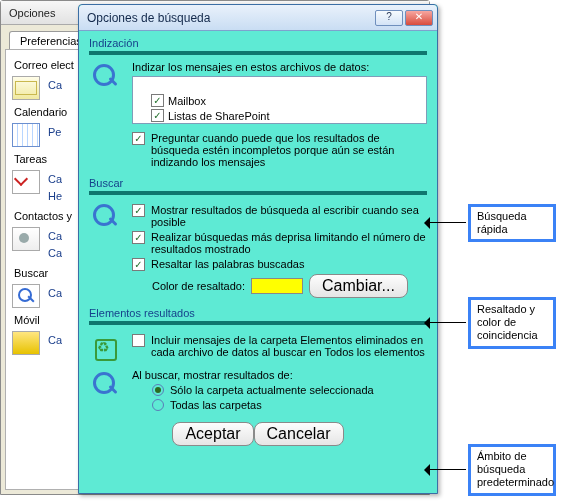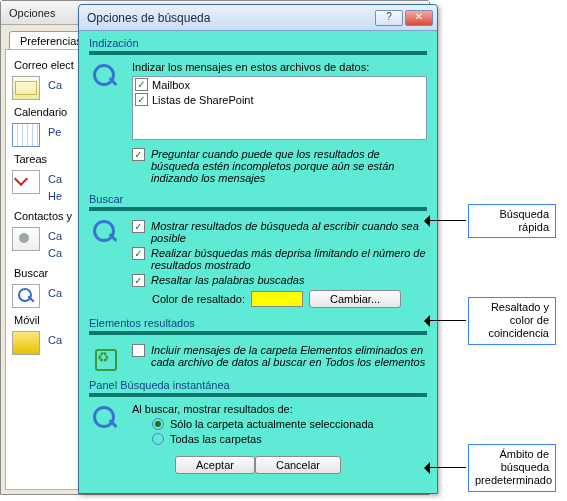--- a/index.html
+++ b/index.html
@@ -133,53 +133,53 @@
     position: relative;
   }
   .mag::before{content:"";position:absolute;left:4px;top:3px;width:16px;height:16px;border:3px solid #3a74d0;border-radius:50%;}
   .mag::after{content:"";position:absolute;left:19px;top:19px;width:10px;height:3px;background:#3a74d0;border-radius:2px;transform:rotate(45deg);}
   .recycle::before{content:"";position:absolute;left:6px;top:8px;width:18px;height:18px;border:2px solid #3a9a3a;border-radius:3px;}
   .recycle::after{content:"♻";position:absolute;left:8px;top:8px;color:#3a9a3a;font-size:14px;}
   .group-content { flex: 1; }
   .lbl { color: #000; margin-bottom: 3px; }
   .listbox {
     width: 100%;
-    height: 64px;
+    height: 48px;
     border: 1px solid #7f9db9;
     background: #fff;
-    padding: 0;
+    padding: 16px;
     overflow: hidden;
   }
   .list-row { display: flex; align-items: center; gap: 4px; padding: 1px 2px;}
   .chk {
     width: 13px; height: 13px;
     border: 1px solid #7a7a7a;
     background: #fff;
     display: inline-flex;
     align-items: center; justify-content: center;
     font-size: 10px;
     color: #23702d;
     flex: 0 0 13px;
     line-height: 1;
   }
   .chk.on::after { content: "✓"; }
   .opt-row { display:flex; gap:6px; align-items:flex-start; margin:3px 0; }
-  .opt-text { flex: 1; font-style: italic; }
+  .opt-text { flex: 1; }
   .indent { padding-left: 20px; }
   .swatch {
     display:inline-block; width:52px; height:16px;
     border:1px solid #888; vertical-align:middle;
   }
   .btn {
     display:inline-block;
     border:1px solid #8a8a8a;
     background: linear-gradient(#fdfdfd,#e5e5e5);
-    padding: 2px 20px;
-    border-radius:3px;
-    font-size:11px;
+    padding: 2px 12px;
+    border-radius:8px;
+    font-size:16px;
   }
   .radio {
     width:12px;height:12px;border:1px solid #5a7db8;border-radius:50%;
     display:inline-flex;align-items:center;justify-content:center;flex:0 0 12px;
   }
   .radio.on::after{content:"";width:6px;height:6px;background:#2b6d1f;border-radius:50%;}
   .dlg-buttons {
     display:flex; justify-content:center; 
     margin-top: 8px;
   }
@@ -202,25 +202,25 @@
     border-top:1px solid #000;
   }
   .arrow::after {
     content:"";
     position:absolute;
     left:0; top:1px;
     border: 6px solid transparent;
     border-right-color:#000;
   }
   .callout-box {
-    border:1px solid #3b82f6;
+    border:3px solid #3b82f6;
     background:#fff;
     padding:3px 6px;
     font-size:11px;
-    text-align:right;
+    text-align:left;
     line-height:1.2;
     width:88px;
   }
 </style>
 </head>
 <body>
 
 <div class="back-window">
   <div class="back-titlebar">
     <span>Opciones</span>
@@ -333,21 +333,20 @@
         <div class="group-content">
           <div class="opt-row">
             <span class="chk"></span>
             <span class="opt-text">Incluir mensajes de la carpeta Elementos eliminados en cada archivo de datos al buscar en Todos los elementos</span>
           </div>
         </div>
       </div>
     </div>
 
     <div class="group">
-      <div class="group-title">Panel Búsqueda instantánea</div>
       <div class="group-body">
         <div class="big-icon mag"></div>
         <div class="group-content">
           <div class="lbl">Al buscar, mostrar resultados de:</div>
           <div class="opt-row indent">
             <span class="radio on"></span>
             <span>Sólo la carpeta actualmente seleccionada</span>
           </div>
           <div class="opt-row indent">
             <span class="radio"></span>

